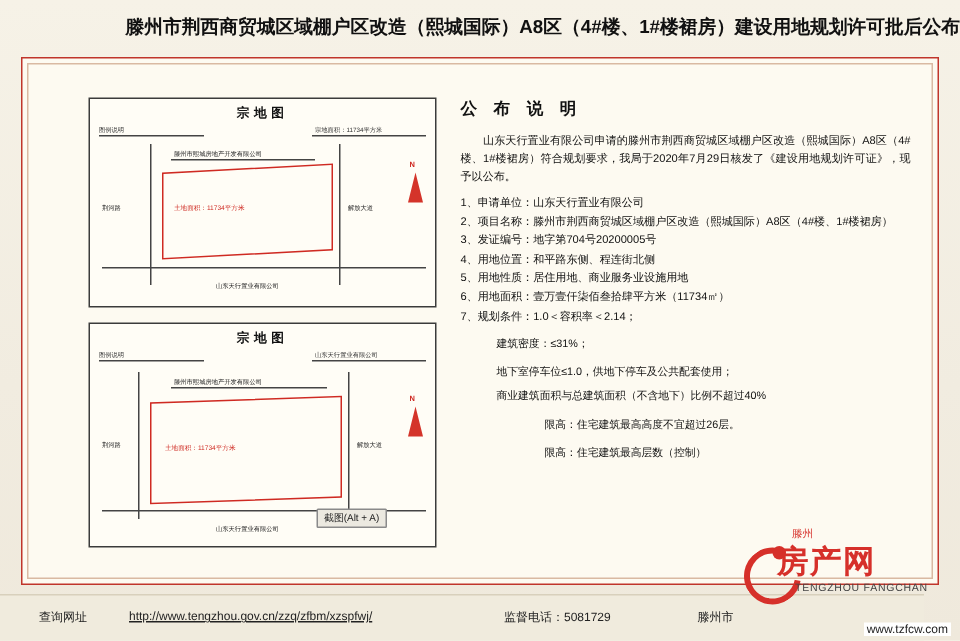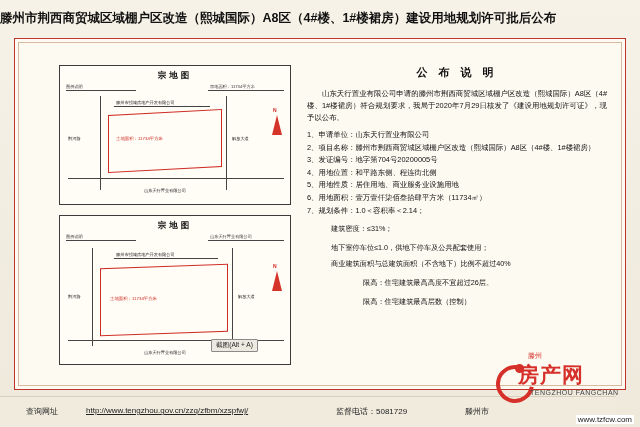--- a/index.html
+++ b/index.html
@@ -9,21 +9,21 @@
     font-family:"Liberation Sans","DejaVu Sans",sans-serif;
     color:#111;
   }
   .page{
     position:relative;width:640px;height:427px;
     background:linear-gradient(180deg,#f6f2e7 0%,#f1ece0 60%,#efe9dc 100%);
     box-sizing:border-box;
   }
   
   .title{
-    position:absolute;left:0;top:10px;width:640px;text-align:left;
+    position:absolute;left:0;top:10px;width:640px;text-align:right;
     font-size:12.5px;font-weight:bold;color:#111;letter-spacing:0px;
     line-height:16px;
   }
   
   .frame{
     position:absolute;left:14px;top:38px;width:612px;height:352px;
     border:1.5px solid #c0352b;background:#fdfaf1;
     box-sizing:border-box;
   }
   .frame-inner{
@@ -56,21 +56,21 @@
   .na-tri{
     position:absolute;top:7px;left:2px;width:0;height:0;
     border-left:5px solid transparent;border-right:5px solid transparent;
     border-bottom:20px solid #d4342a;
   }
   
   .notice{
     position:absolute;left:292px;top:26px;width:300px;
   }
   .notice h2{
-    margin:0 0 8px 0;text-align:center;font-size:11px;font-weight:bold;
+    margin:0 0 8px 0;text-align:left;font-size:11px;font-weight:bold;
     letter-spacing:4px;
   }
   .para{
     font-size:7.4px;line-height:12px;text-indent:15px;text-align:justify;
     margin:0 0 5px 0;color:#111;
   }
   .item{
     font-size:7.4px;line-height:12.6px;margin:0;color:#111;
   }
   .sub{

